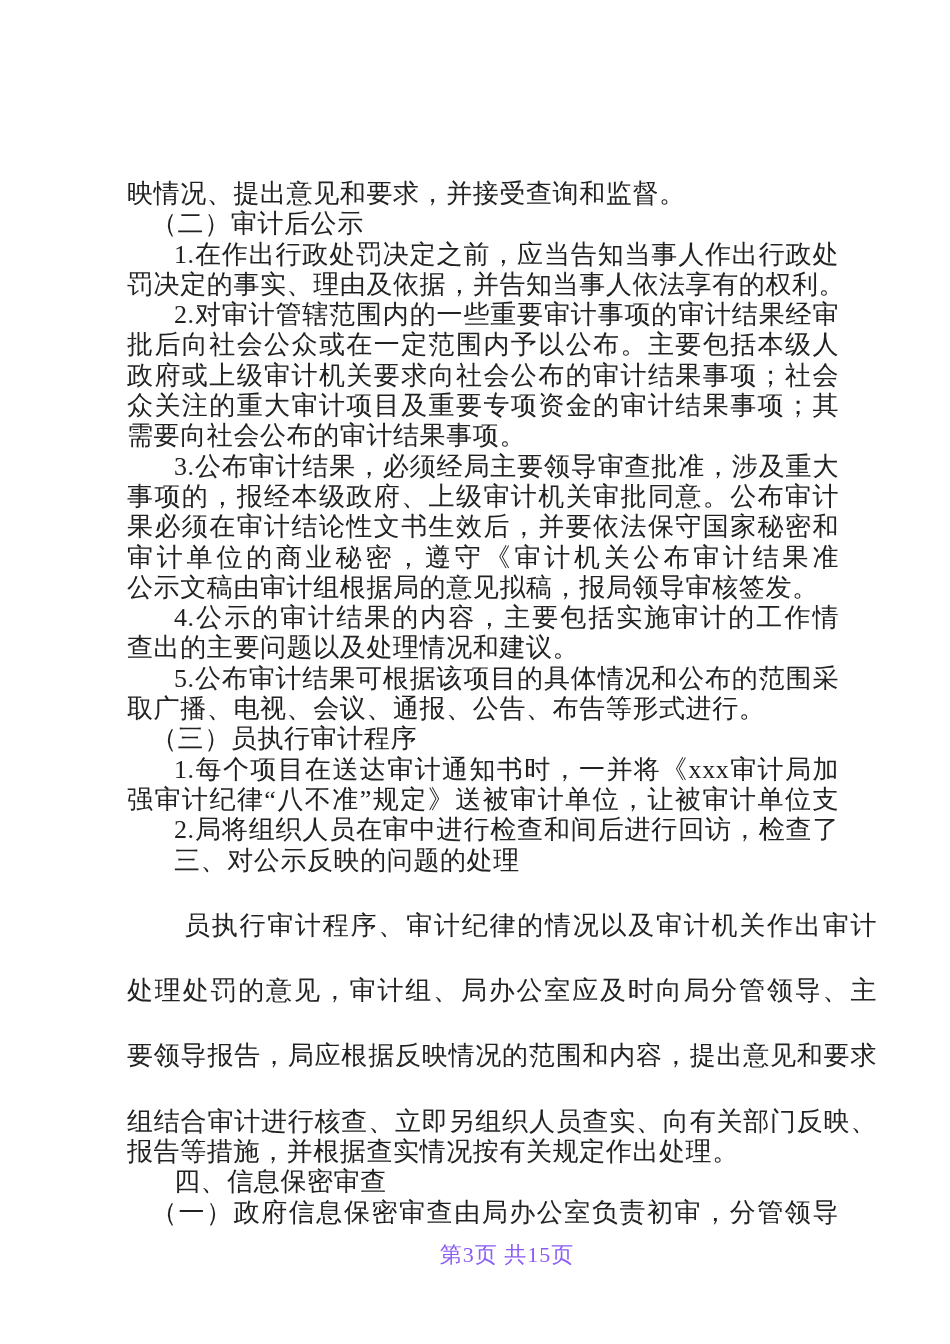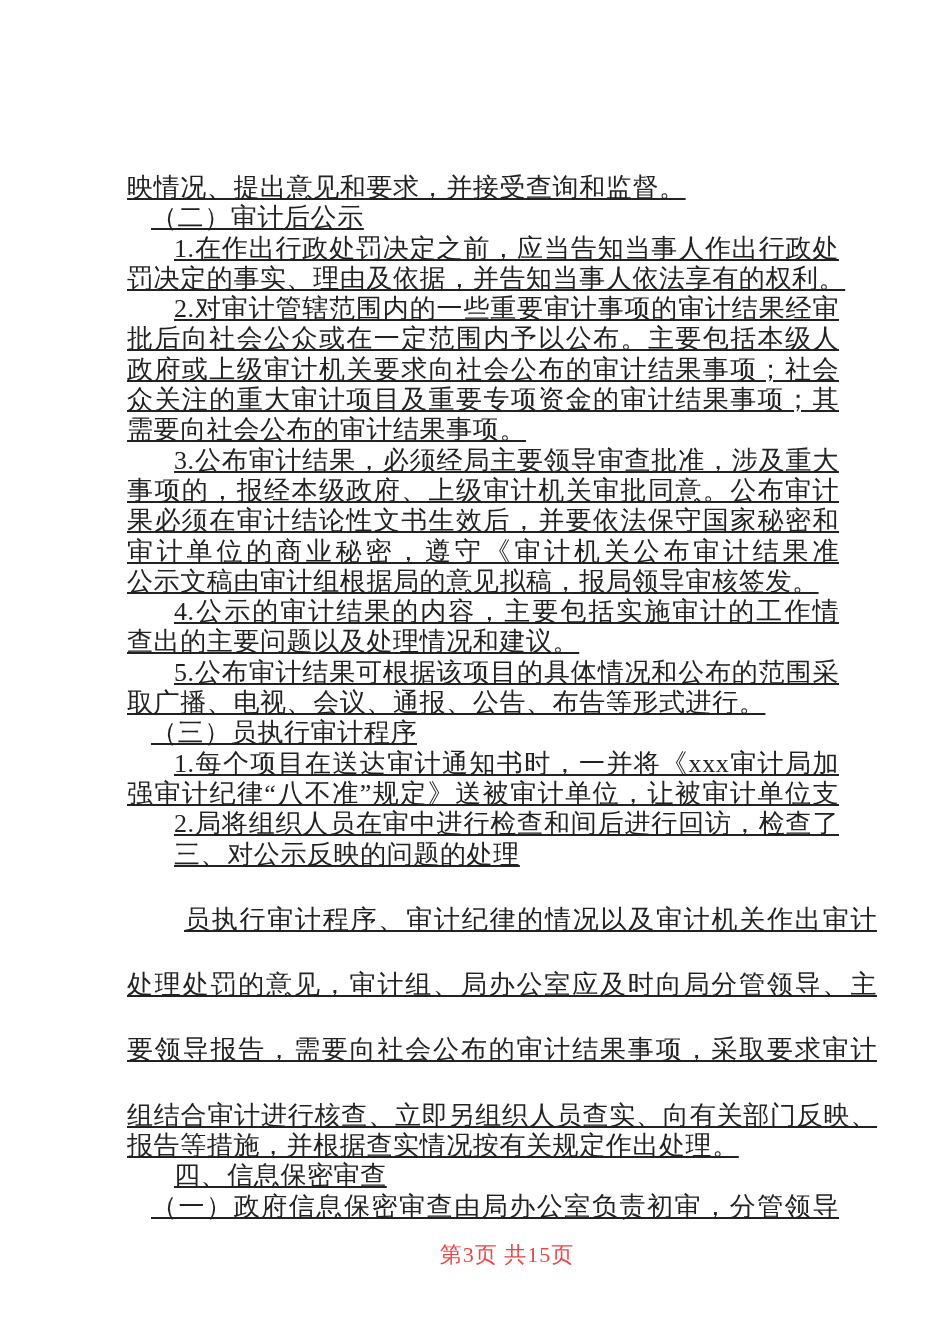--- a/index.html
+++ b/index.html
@@ -6,23 +6,22 @@
   .page{
     position:relative;
     width:950px;height:1344px;
     background:#ffffff;
     overflow:hidden;
     font-family:"Liberation Serif","DejaVu Serif",serif;
     color:#222222;
   }
   .textblock{
     position:absolute;
-    left:127px;top:173px;
+    left:127px;top:179px;
     width:760px;
-    text-decoration:underline;
   }
   .ln{
     font-size:26px;
     line-height:30.3px;
     height:30.3px;
     letter-spacing:0.6px;
     white-space:nowrap;
     overflow:hidden;
   }
   
@@ -39,21 +38,21 @@
   .ip{padding-left:24px;}   
   .i1{padding-left:47px;}   
   .i2{padding-left:57px;}   
   .footer{
     position:absolute;
     left:127px;top:1240px;
     width:760px;
     text-align:center;
     font-size:22px;
     letter-spacing:1px;
-    color:#ef4444;
+    color:#8b5cf6;
   }
 </style>
 </head>
 <body>
 
 <div class="page">
   <div class="textblock">
     <div class="ln">映情况、提出意见和要求，并接受查询和监督。</div>
     <div class="ln ip">（二）审计后公示</div>
     <div class="ln i1 j">1.在作出行政处罚决定之前，应当告知当事人作出行政处</div>
@@ -72,21 +71,21 @@
     <div class="ln">查出的主要问题以及处理情况和建议。</div>
     <div class="ln i1 j">5.公布审计结果可根据该项目的具体情况和公布的范围采</div>
     <div class="ln">取广播、电视、会议、通报、公告、布告等形式进行。</div>
     <div class="ln ip">（三）员执行审计程序</div>
     <div class="ln i1 j">1.每个项目在送达审计通知书时，一并将《xxx审计局加</div>
     <div class="ln j">强审计纪律“八不准”规定》送被审计单位，让被审计单位支</div>
     <div class="ln i1 j">2.局将组织人员在审中进行检查和间后进行回访，检查了</div>
     <div class="ln i1">三、对公示反映的问题的处理</div>
     <div class="ln i2 j w">员执行审计程序、审计纪律的情况以及审计机关作出审计</div>
     <div class="ln j w">处理处罚的意见，审计组、局办公室应及时向局分管领导、主</div>
-    <div class="ln j w">要领导报告，需要向社会公布的审计结果事项，采取要求审计</div>
+    <div class="ln j w">要领导报告，局应根据反映情况的范围和内容，提出意见和要求</div>
     <div class="ln j w">组结合审计进行核查、立即另组织人员查实、向有关部门反映、</div>
     <div class="ln">报告等措施，并根据查实情况按有关规定作出处理。</div>
     <div class="ln i1">四、信息保密审查</div>
     <div class="ln ip j">（一）政府信息保密审查由局办公室负责初审，分管领导</div>
   </div>
 
   <div class="footer">第3页 共15页</div>
 </div>
 
 </body></html>

